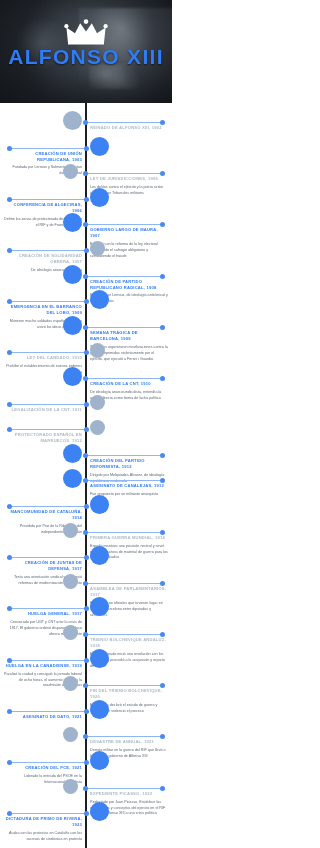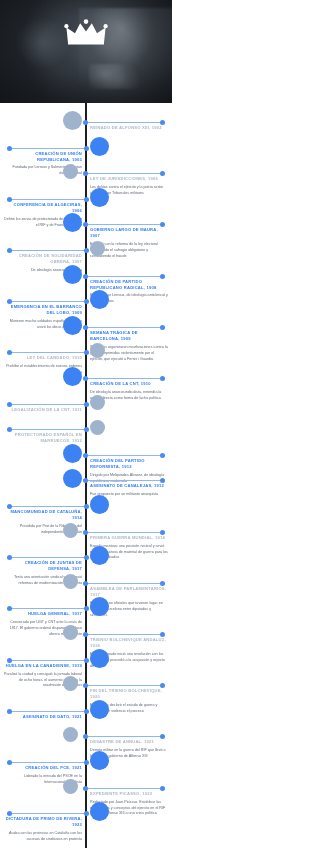--- a/index.html
+++ b/index.html
@@ -156,20 +156,21 @@
   </div>
 
   <svg class="crown" viewBox="0 0 44 26">
     <path d="M4 24 L2.4 8.6 L11 14.2 L16.2 4.2 L22 12.4 L27.8 4.2 L33 14.2 L41.6 8.6 L40 24 Z" fill="#ffffff"></path>
     <rect x="4" y="22.4" width="36" height="3.1" fill="#ffffff"></rect>
     <circle cx="2.4" cy="7.2" r="2.1" fill="#ffffff"></circle>
     <circle cx="41.6" cy="7.2" r="2.1" fill="#ffffff"></circle>
     <circle cx="22" cy="2.6" r="2.3" fill="#ffffff"></circle>
   </svg>
 
+  <div class="header-title">ALFONSO XIII</div>
 </div>
 
 <div class="timeline">
   <div class="spine"></div>
   <div id="entries">
       <div class="entry" style="top: 14px;">
         <div class="rail right"></div>
         <div class="node cap-right"></div>
         <div class="node mid-right"></div>
         <div class="dot big gray onleft"></div>

